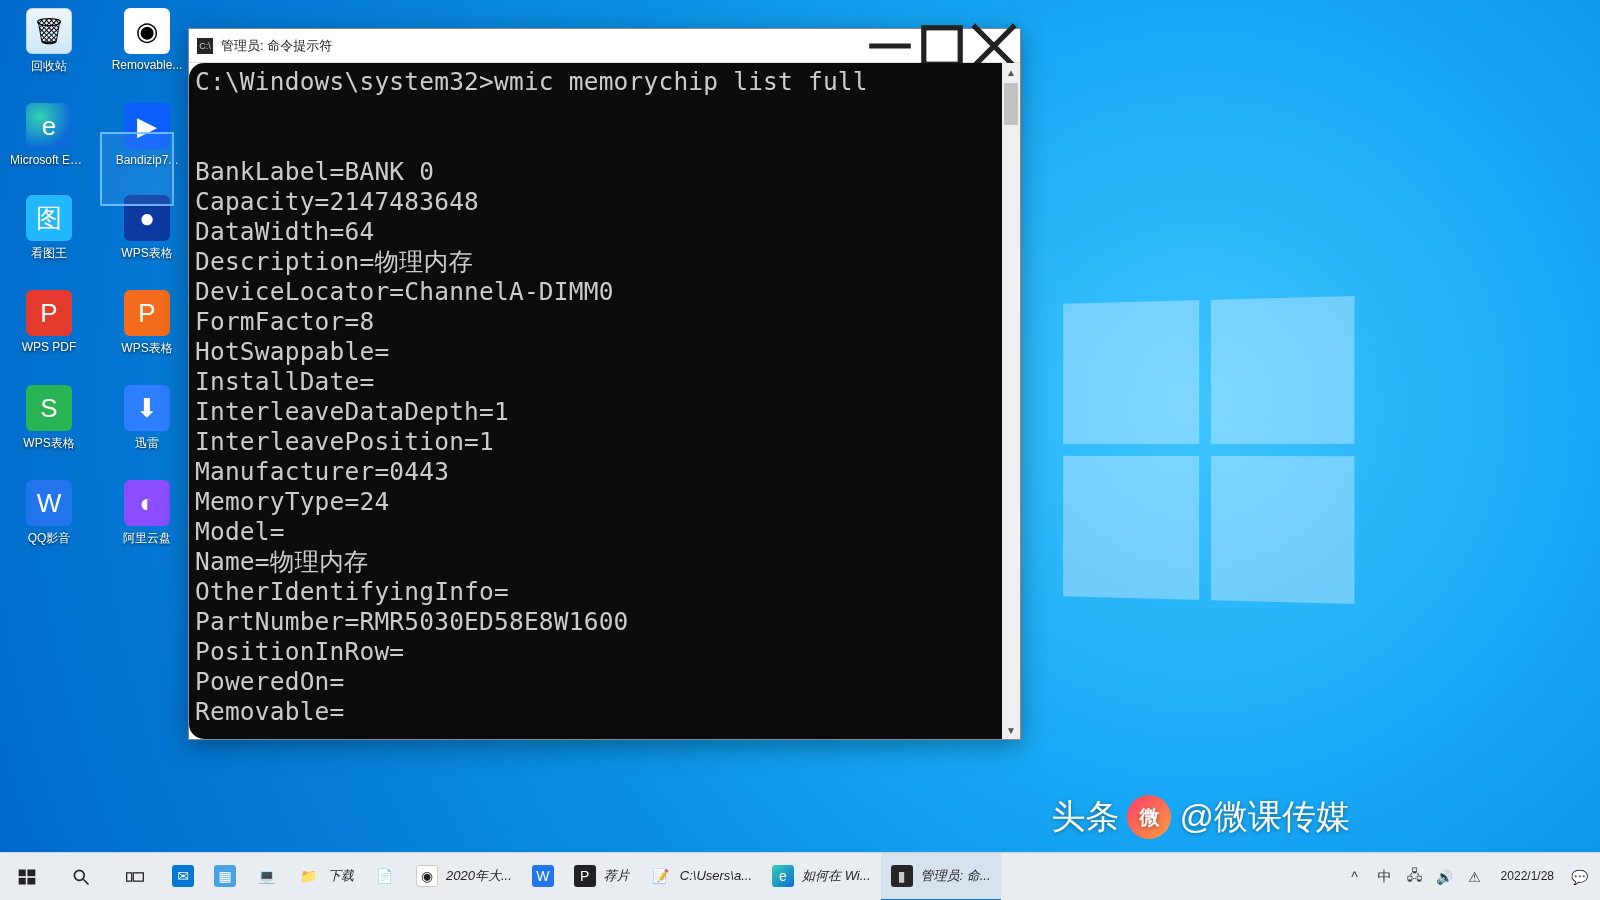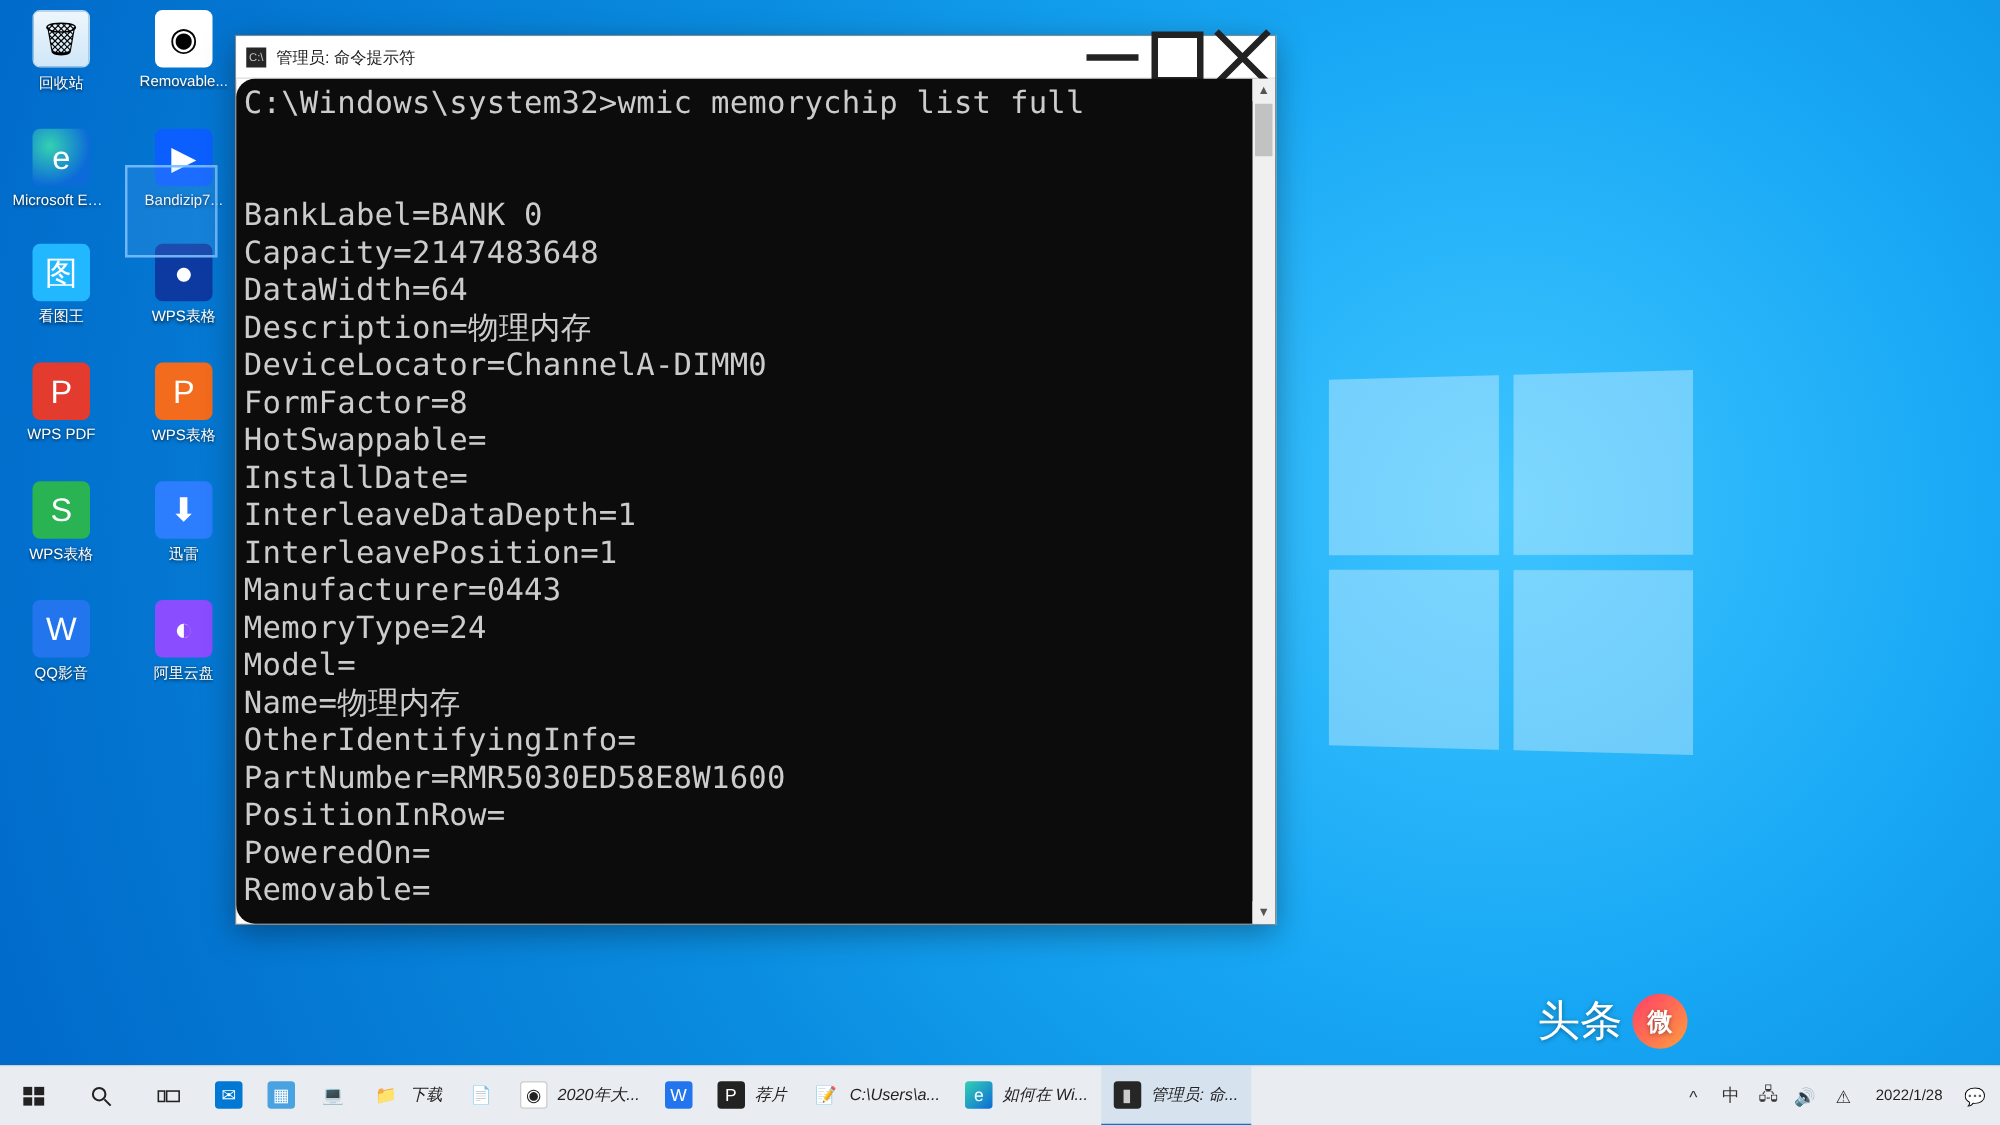--- a/index.html
+++ b/index.html
@@ -217,20 +217,21 @@
         <div class="arrow t">▲</div>
         <div class="thumb"></div>
         <div class="arrow b">▼</div>
       </div>
     </div>
   </div>
 
   <div class="wm">
     <span>头条</span>
     <span class="av">微</span>
+    <span>@微课传媒</span>
   </div>
 
   <div class="taskbar">
     <div class="tbtn">
       <svg viewBox="0 0 24 24">
           <g fill="#222">
             <rect x="2" y="3" width="8.5" height="8"></rect>
             <rect x="12.5" y="3" width="9.5" height="8"></rect>
             <rect x="2" y="13" width="8.5" height="8"></rect>
             <rect x="12.5" y="13" width="9.5" height="8"></rect>

